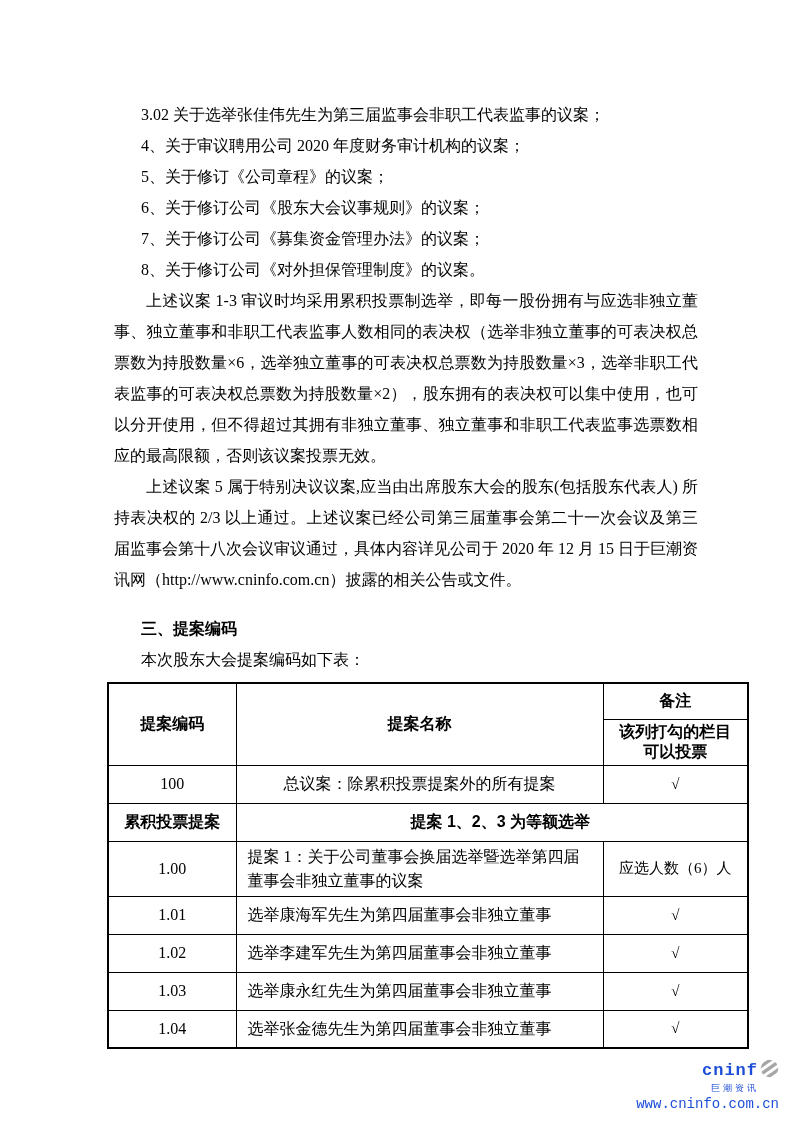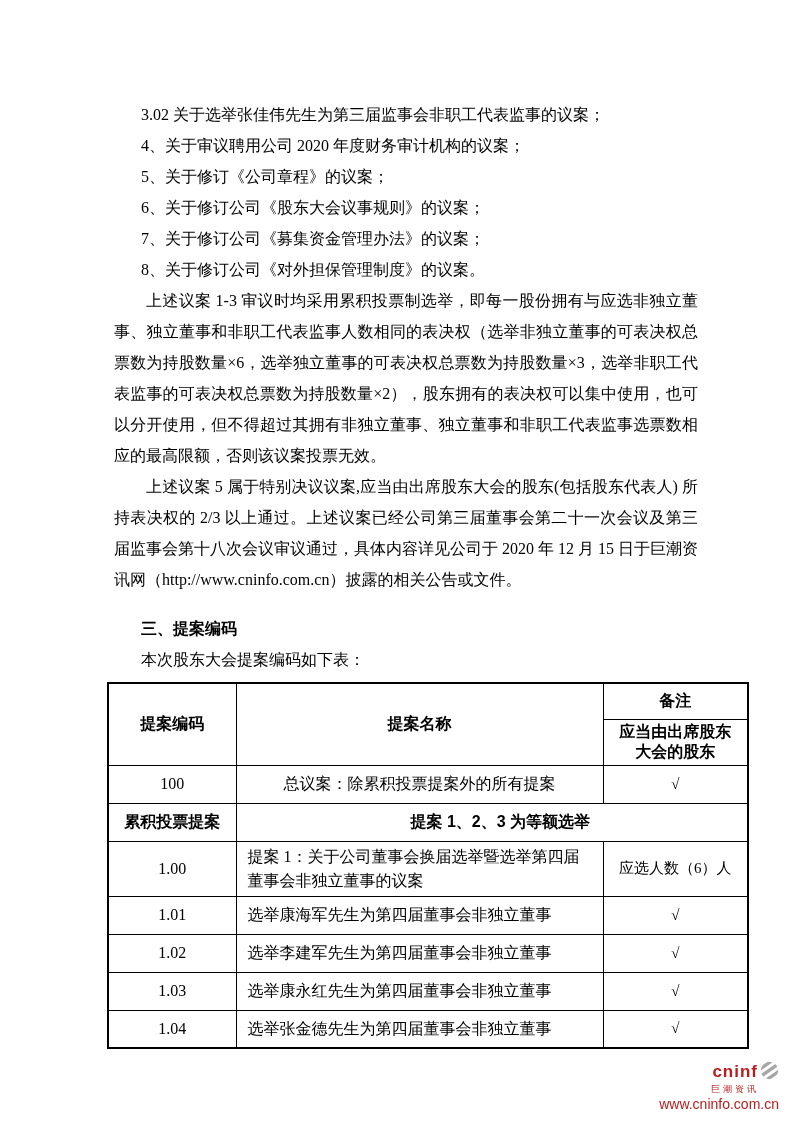--- a/index.html
+++ b/index.html
@@ -81,22 +81,22 @@
     font-family: "Liberation Sans", "DejaVu Sans", sans-serif;
     font-weight: bold;
     margin-top: 33px;
   }
   td.remark-small { font-size: 15px; }
   .footer-logo {
     position: absolute;
     right: 14px;
     bottom: 10px;
     text-align: right;
-    color: #b91c1c;
-    font-family: Liberation Sans, sans-serif;
+    color: #1d4ed8;
+    font-family: Liberation Mono, monospace;
     line-height: 1.1;
   }
   .logo-row {
     display: flex;
     align-items: center;
     justify-content: flex-end;
     gap: 2px;
   }
   .logo-word {
     font-weight: bold;
@@ -140,21 +140,21 @@
         <col style="width:145px">
       </colgroup>
       <tbody>
           <tr class="hrow1">
         <th rowspan="2">提案编码</th>
         <th rowspan="2">提案名称</th>
         <th>备注</th>
       </tr>
       <tr class="hrow2">
         <th class="th-remark-note">
-          <div class="wrap-box">应当由出席股东大会的股东</div>
+          <div class="wrap-box">该列打勾的栏目可以投票</div>
         </th>
       </tr>
       <tr class="datarow">
         <td>100</td>
         <td>总议案：除累积投票提案外的所有提案</td>
         <td class="remark-small">√</td>
       </tr>
       <tr class="datarow">
         <td class="code-bold">累积投票提案</td>
         <td class="span-cell" colspan="2">提案 1、2、3 为等额选举</td>

